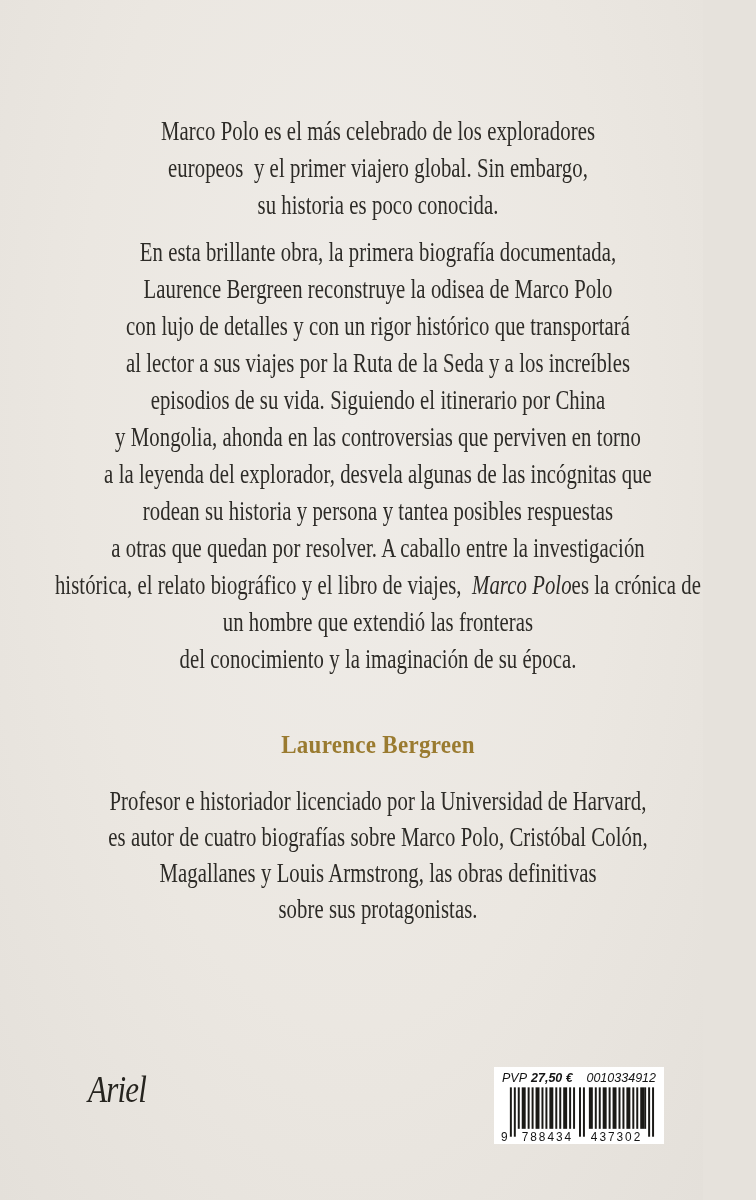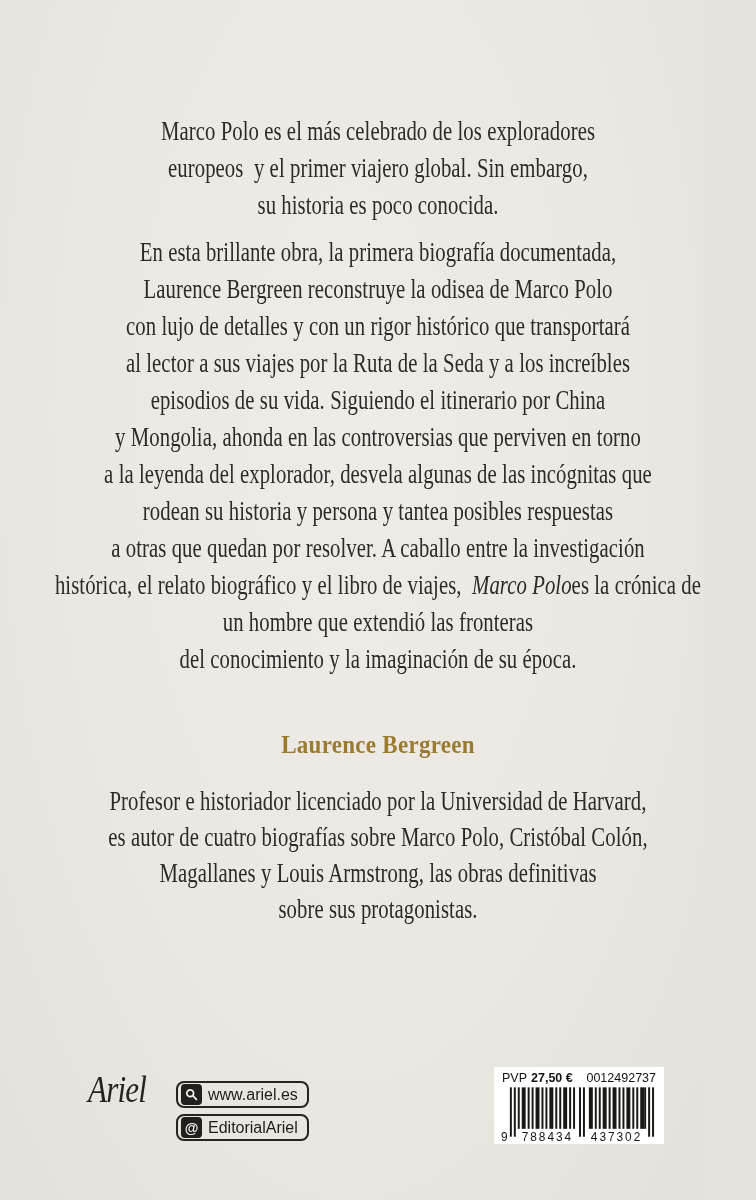--- a/index.html
+++ b/index.html
@@ -106,20 +106,21 @@
     padding: 4px 6px 0 6px;
   }
   .price-row {
     display: flex;
     justify-content: space-between;
     align-items: baseline;
     font-family: "Liberation Sans", sans-serif;
     font-size: 12.5px;
     color: #141414;
     padding: 0 2px;
+    font-style: italic;
   }
   .price-left { display: flex; gap: 4px; align-items: baseline; }
   .price-value { font-weight: bold; text-align: right; }
   .barcode-svg { display: block; margin: 2px auto 0 auto; }
   .barcode-svg text {
     font-family: "Liberation Sans", sans-serif;
     font-size: 12px;
     fill: #141414;
     letter-spacing: 2px;
   }
@@ -150,45 +151,28 @@
   <div class="author-name">Laurence Bergreen</div>
 
   <div class="serif-block bio-block">Profesor e historiador licenciado por la Universidad de Harvard,
 es autor de cuatro biografías sobre Marco Polo, Cristóbal Colón,
 Magallanes y Louis Armstrong, las obras definitivas
 sobre sus protagonistas.
 </div>
 
   <div class="publisher-logo">Ariel</div>
 
-  <div class="badges">
-    <div class="badge">
-      <span class="badge-icon-box">
-        <svg width="13" height="13" viewBox="0 0 13 13">
-          <circle cx="5.2" cy="5.2" r="3.4" fill="none" stroke="#f2efe9" stroke-width="1.8"></circle>
-          <line x1="7.9" y1="7.9" x2="11.4" y2="11.4" stroke="#f2efe9" stroke-width="1.9" stroke-linecap="round"></line>
-        </svg>
-      </span>
-      <span>www.ariel.es</span>
-    </div>
-    <div class="badge">
-      <span class="badge-icon-box">
-        <span class="at-glyph">@</span>
-      </span>
-      <span>EditorialAriel</span>
-    </div>
-  </div>
 
   <div class="price-box">
     <div class="price-row">
       <span class="price-left">
         <span>PVP</span>
         <span class="price-value">27,50 €</span>
       </span>
-      <span>0012492737</span>
+      <span>0010334912</span>
     </div>
     <svg class="barcode-svg" width="158" height="56" viewBox="0 0 160 56">
       <g fill="#1a1916">
 
         <rect x="10" y="0" width="2" height="50"></rect>
         <rect x="14" y="0" width="2" height="50"></rect>
         <rect x="80" y="0" width="2" height="50"></rect>
         <rect x="84" y="0" width="2" height="50"></rect>
         <rect x="150" y="0" width="2" height="50"></rect>
         <rect x="154" y="0" width="2" height="50"></rect>

